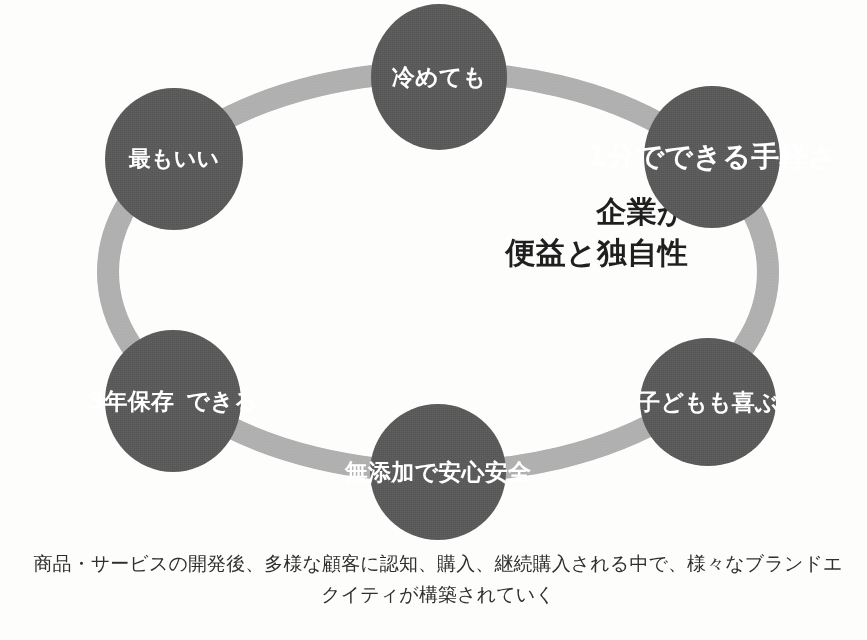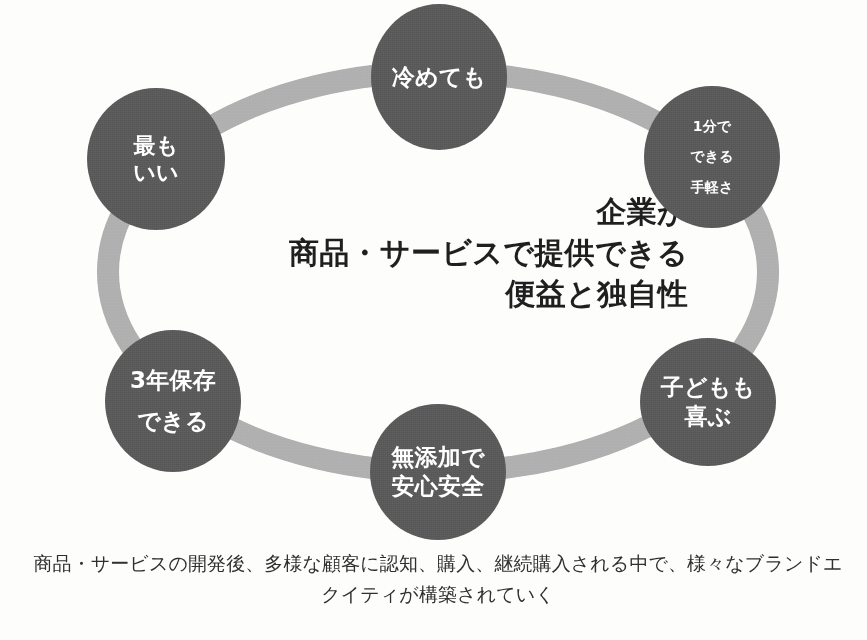--- a/index.html
+++ b/index.html
@@ -57,21 +57,21 @@
   .center-line-2 { font-size: 30px; }
   .center-line-3 { font-size: 30px; }
 
   
   .node {
     position: absolute;
     border-radius: 50%;
     background: #5a5a5a;
     color: #ffffff;
     display: flex;
-    flex-direction: column;
+    flex-direction: row;
     align-items: center;
     justify-content: center;
     text-align: center;
     font-weight: bold;
     line-height: 1.24;
     letter-spacing: 0.01em;
     box-sizing: border-box;
   }
   .node .nline { display: block; white-space: nowrap; }
 
@@ -84,22 +84,22 @@
     pointer-events: none;
     background-image:
       repeating-linear-gradient(0deg, rgba(255,255,255,0.045) 0px, rgba(255,255,255,0.045) 1px, rgba(0,0,0,0.035) 1px, rgba(0,0,0,0.035) 2px),
       repeating-linear-gradient(90deg, rgba(255,255,255,0.04) 0px, rgba(255,255,255,0.04) 1px, rgba(0,0,0,0.03) 1px, rgba(0,0,0,0.03) 2px);
     mix-blend-mode: overlay;
     opacity: 0.75;
   }
 
   
   .node-top      { left: 371px; top: 4px;   width: 136px; height: 146px; font-size: 23px; }
-  .node-topright { left: 644px; top: 86px;  width: 136px; height: 142px; font-size: 14px; gap: 13px; }
-  .node-topleft  { left: 87px; top: 88px;  width: 138px; height: 142px; font-size: 22px; }
+  .node-topright { left: 644px; top: 86px;  width: 136px; height: 142px; font-size: 28px; }
+  .node-topleft  { left: 105px; top: 88px;  width: 138px; height: 142px; font-size: 22px; }
   .node-botleft  { left: 105px; top: 330px; width: 136px; height: 142px; font-size: 23px; gap: 12px; }
   .node-bottom   { left: 370px; top: 404px; width: 136px; height: 136px; font-size: 23px; }
   .node-botright { left: 640px; top: 338px; width: 136px; height: 128px; font-size: 23px; }
 
   
   .caption {
     position: absolute;
     left: 33px;
     top: 548px;
     width: 810px;
@@ -124,21 +124,20 @@
           <rect width="3" height="3" fill="#b0b0b0"></rect>
           <circle cx="1" cy="1" r="0.55" fill="#9d9d9d"></circle>
         </pattern>
       </defs>
       <ellipse cx="438" cy="272" rx="330" ry="200" fill="none" stroke="url(#halftone)" stroke-width="22"></ellipse>
       <ellipse cx="438" cy="272" rx="330" ry="200" fill="none" stroke="#b3b3b3" stroke-width="21" opacity="0.55"></ellipse>
     </svg>
 
     <div class="center-block">
       <div class="center-line-1">企業が</div>
-      <div class="center-line-2">商品・サービスで提供できる</div>
       <div class="center-line-3">便益と独自性</div>
     </div>
 
     <div class="node node-top">
       <span class="nline">冷めても</span>
     </div>
 
     <div class="node node-topright">
       <span class="nline">1分で</span>
       <span class="nline">できる</span>

